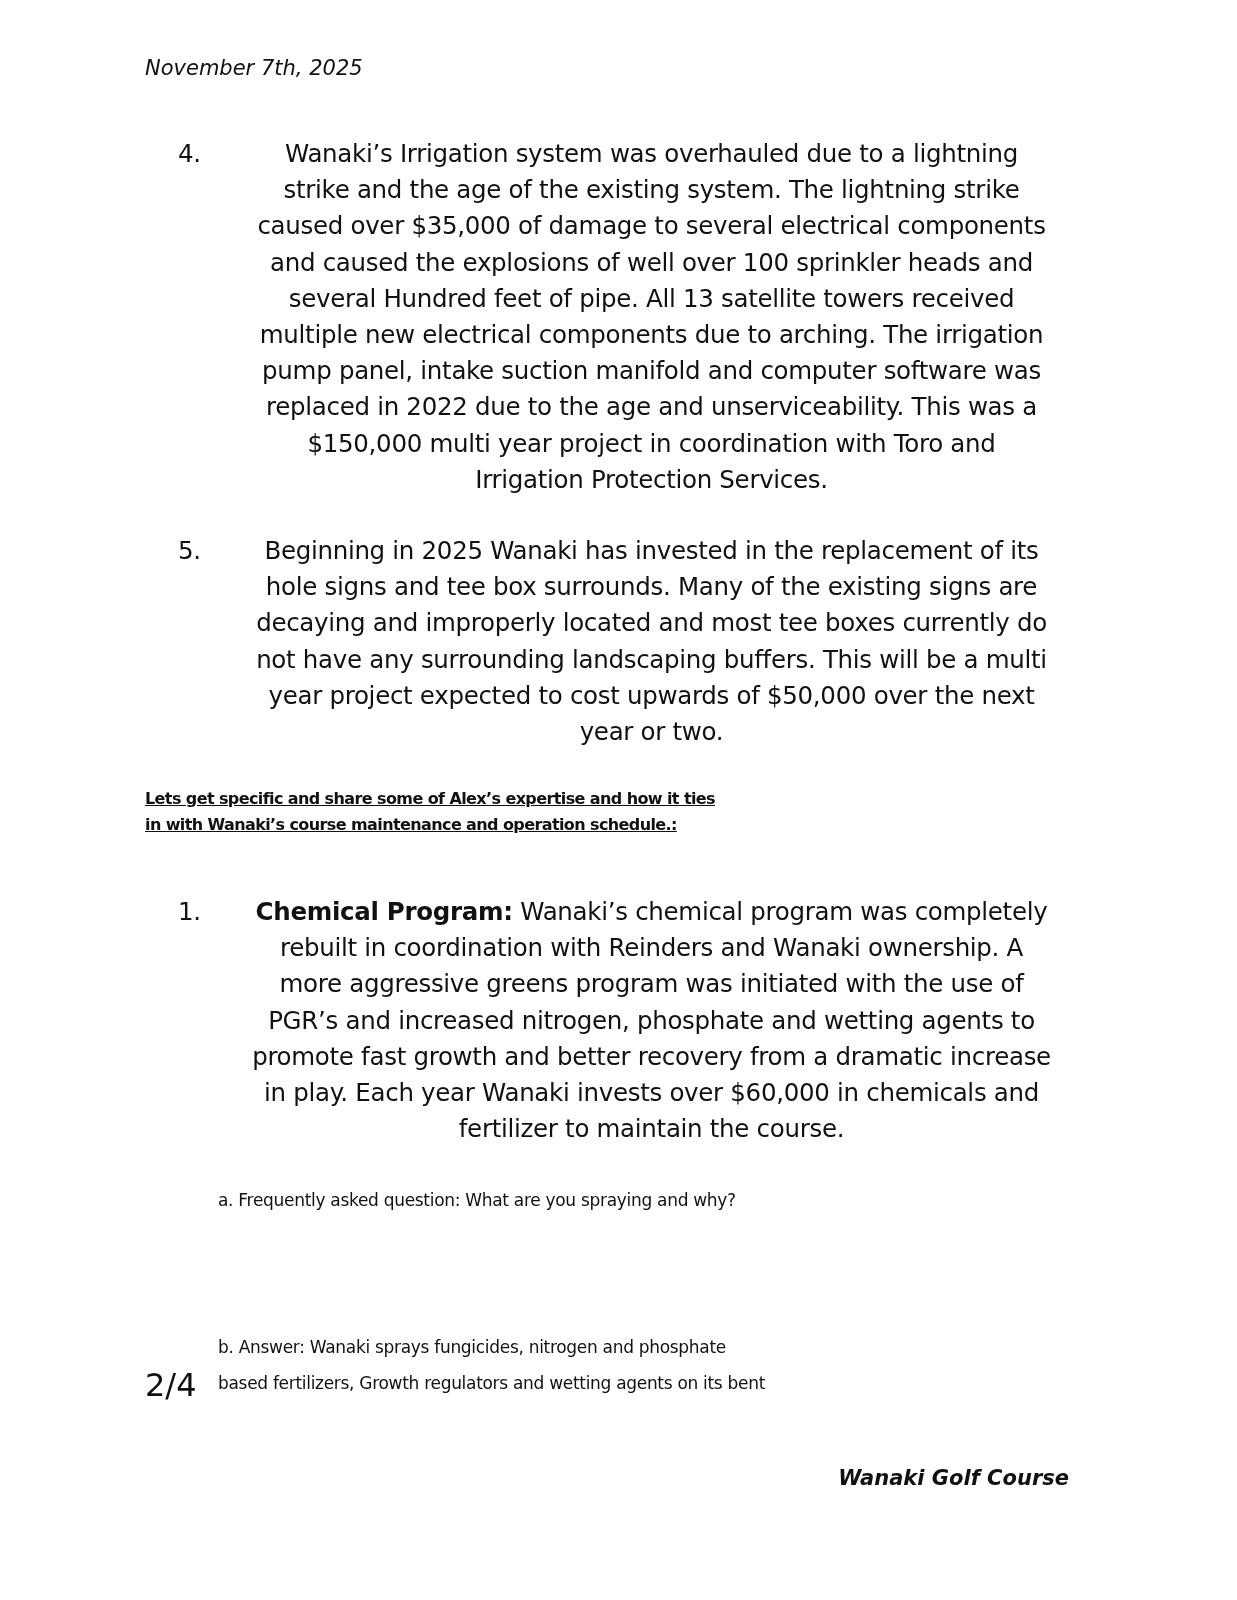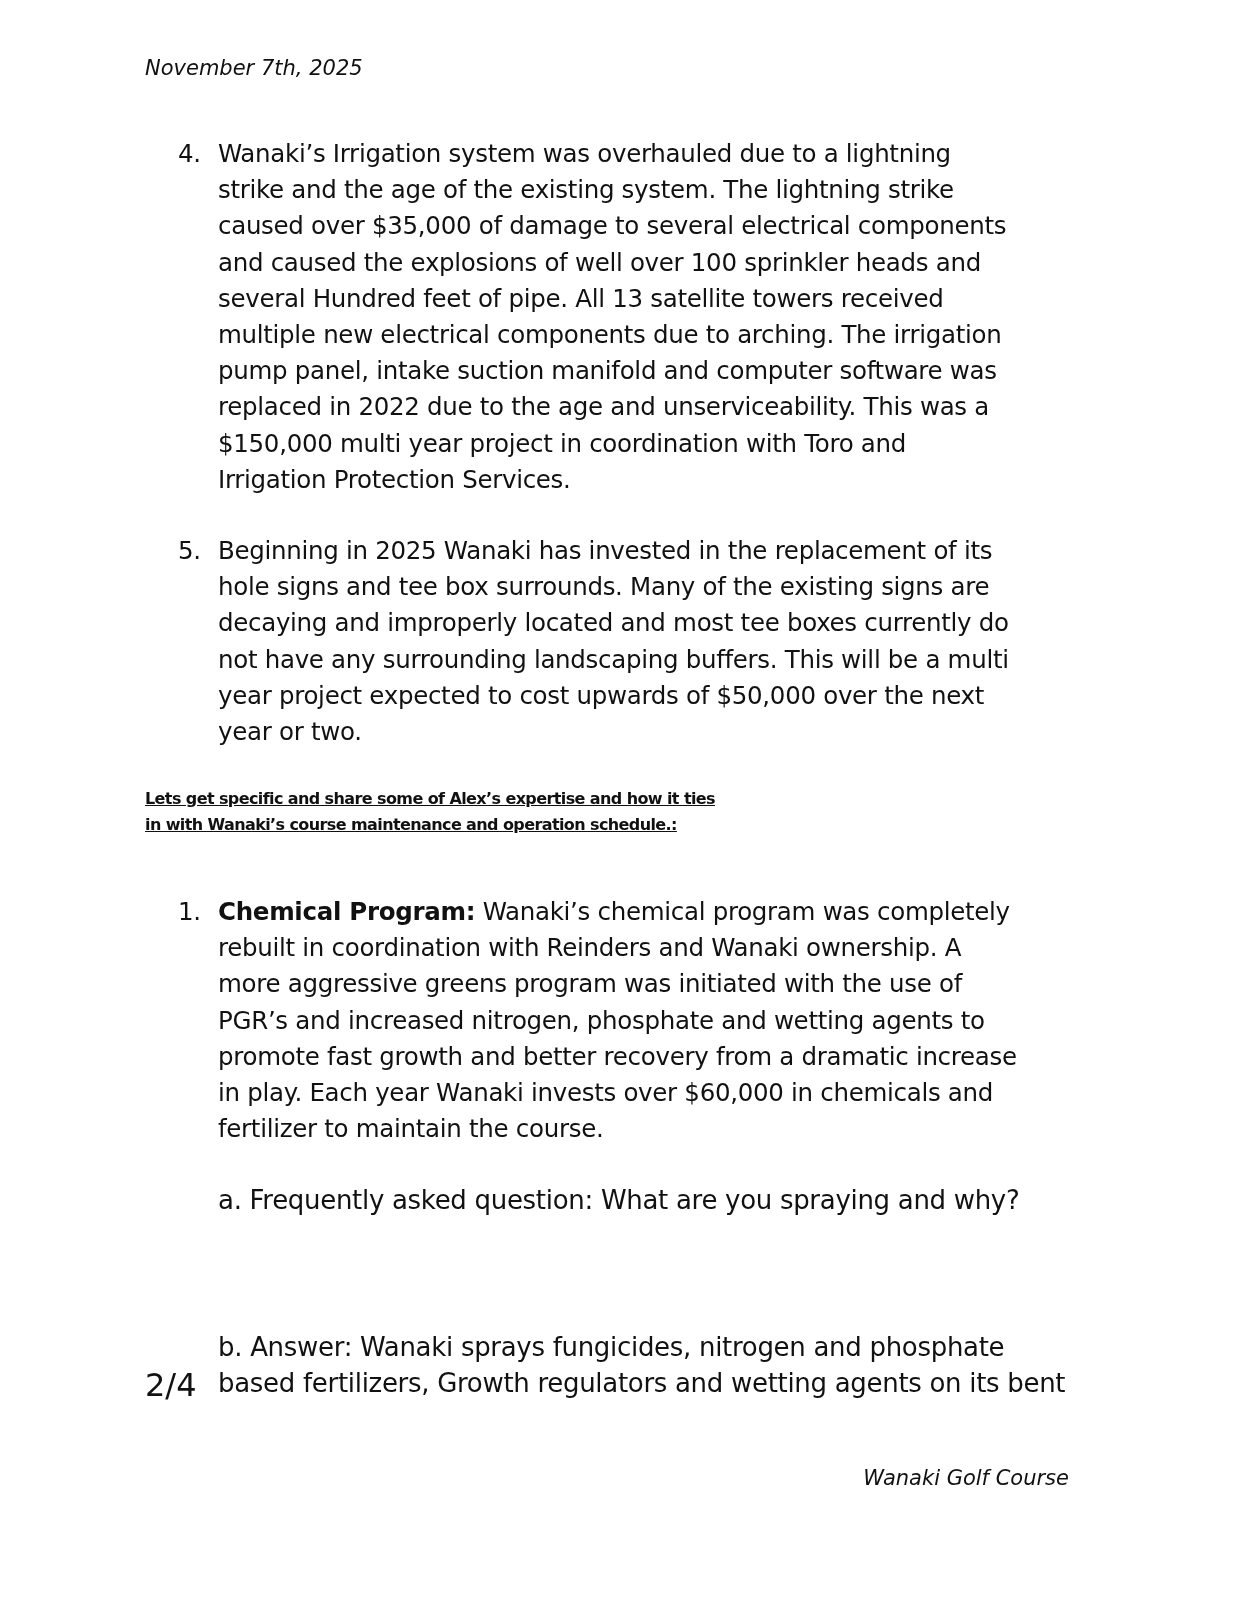--- a/index.html
+++ b/index.html
@@ -2,31 +2,31 @@
 <html><head>
 <meta charset="utf-8">
 <style>
   html, body { margin: 0; padding: 0; background: #ffffff; }
   body { width: 1237px; height: 1600px; position: relative; overflow: hidden;
          font-family: "DejaVu Sans", sans-serif; color: #111; }
   .header-date { position: absolute; left: 145px; top: 56px; font-size: 21px; font-style: italic; }
   .list { position: absolute; left: 145px; width: 940px; }
   .item { position: relative; padding-left: 73px; font-size: 24.5px; line-height: 36.2px; letter-spacing: -0.3px; }
   .item .num { position: absolute; left: 33px; top: 0; }
-  .item .txt { display: block; white-space: pre-line; }
+  .item .txt { display: block; white-space: pre-line; text-align: center; }
   .item4 { top: 136px; }
   .item5 { top: 533px; }
   .heading { position: absolute; left: 145px; top: 786px; width: 940px; font-size: 16px; font-weight: bold;
              text-decoration: underline; line-height: 26px; letter-spacing: -0.6px; white-space: pre-line; }
   .item1 { top: 894px; }
-  .sub { position: absolute; left: 218px; font-size: 26px; line-height: 36.2px; letter-spacing: -0.3px; white-space: pre-line; }
+  .sub { position: absolute; left: 218px; font-size: 17px; line-height: 36.2px; letter-spacing: -0.3px; white-space: pre-line; }
   .suba { top: 1182px; }
   .subb { top: 1329px; }
   .page-num { position: absolute; left: 145px; top: 1366px; font-size: 32px; }
-  .footer { position: absolute; right: 168px; top: 1466px; font-size: 21px; font-style: italic; }
+  .footer { position: absolute; right: 168px; top: 1466px; font-size: 21px; font-style: italic; font-weight: bold; }
   b { font-weight: bold; margin-top: 20px; }
 </style>
 </head>
 <body>
 
 <div class="header-date">November 7th, 2025</div>
 
 <div class="list item4">
   <div class="item">
     <span class="num">4.</span>

